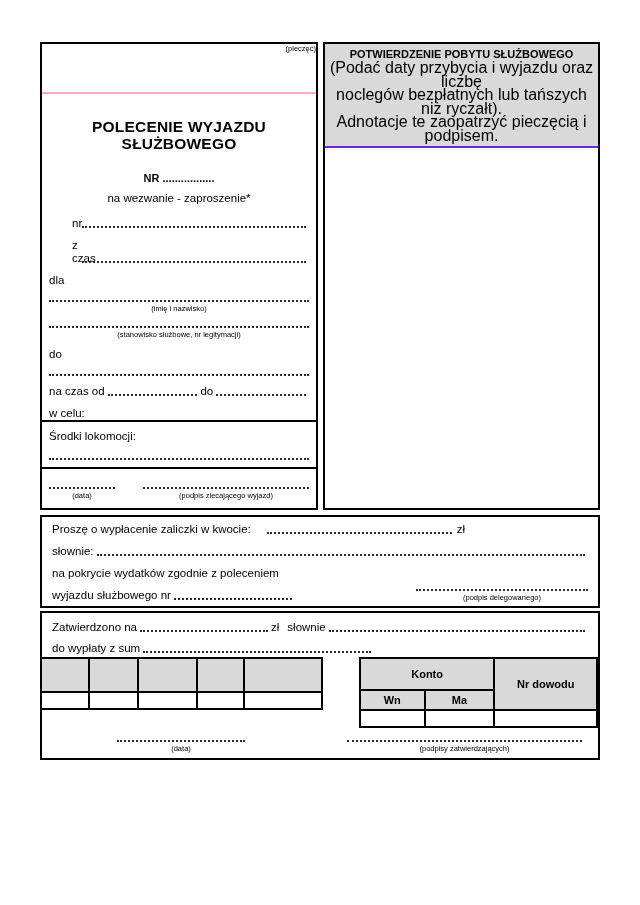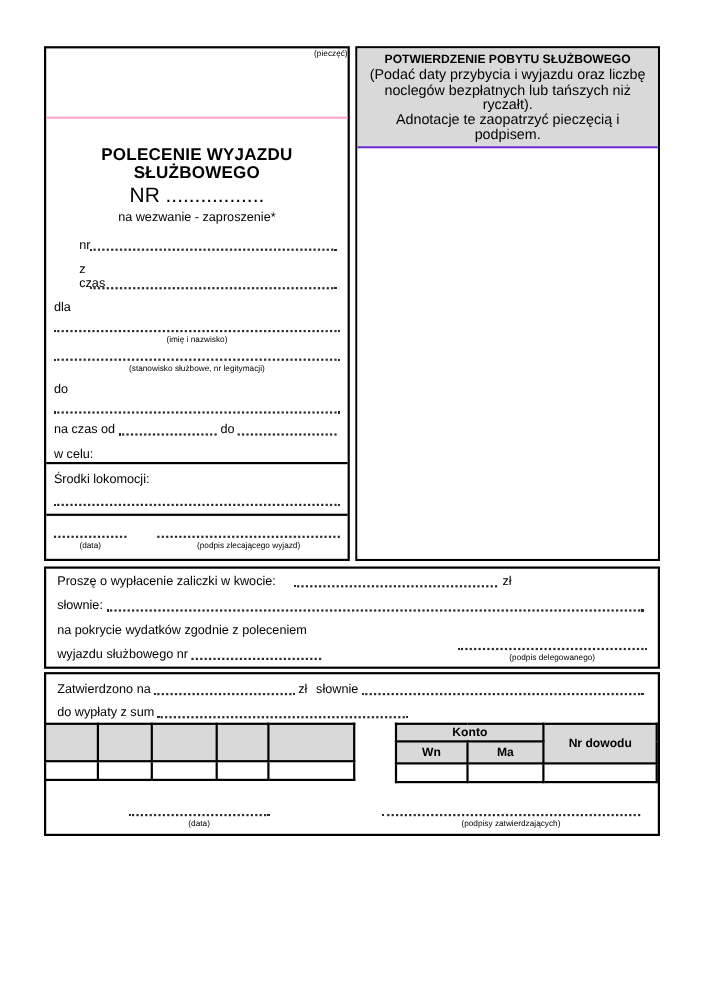--- a/index.html
+++ b/index.html
@@ -29,21 +29,21 @@
 
   
   .stamp-area {
     height:78px; border-bottom:2px solid #f9a8d4;
     display:flex; flex-direction:row; justify-content:flex-end; padding-bottom:1px;
   }
   .stamp-area .dotline { margin:0 14px 1px 14px; }
 
   .header-block { text-align:center; padding:4px 4px 0 4px; }
   .form-title { font-size:15.5px; line-height:17px; font-weight:bold; letter-spacing:.2px;margin-top:20px; }
-  .nr-line    { font-size:19px; line-height:15px; font-weight:normal; margin-top:5px; }
+  .nr-line    { font-size:11px; line-height:15px; font-weight:bold; margin-top:19px; }
   .subtitle   { font-size:11.5px; margin-top:6px; }
 
   .fields { padding:0 7px; margin-top:3px; }
   .frow { display:flex; align-items:flex-end; margin-top:9px; }
   .frow .lbl { flex:none; }
   .frow .lbl.w30 { width:30px;padding-left:23px; }
   .fields .dotline.full { margin-top:13px; }
   .fields .caption { margin-top:2px; }
 
   .grow { flex:1; }
@@ -58,21 +58,21 @@
   .sig-gap { width:28px; }
   .sig-right { flex:1; }
   .sig-row .caption { margin-top:2px; }
 
   
   .confirm-header {
     background:var(--header-gray,#d9d9d9);
     border-bottom:2px solid #6d28d9; text-align:center; padding:3px 4px 4px 4px;
   }
   .confirm-title { font-size:11px; line-height:14px; font-weight:bold; }
-  .confirm-line { font-size:13px; line-height:13.5px; }
+  .confirm-line { font-size:16px; line-height:13.5px; }
   .confirm-body { flex:1; background:#fff; }
 
   
   .advance {
     border:2px solid #000; margin-top:5px; height:93px;
     padding:6px 10px 3px 10px; font-size:11.5px; line-height:13px;
     display:flex; flex-direction:column;
   }
   .arow { display:flex; align-items:flex-end; margin-top:9px; }
   .arow:first-child { margin-top:0; }
@@ -94,21 +94,21 @@
   .dots.w228 { width:228px; }
 
   .tables { display:flex; align-items:flex-start; margin-top:2px; }
   table.acc { border-collapse:collapse; }
   table.acc th, table.acc td { border:2px solid #000; padding:0; }
   table.acc th { background:var(--header-gray,#d9d9d9); font-size:11px; font-weight:bold; }
   .left-table { margin-left:-2px; }
   .left-table th { height:34px; }
   .left-table td { height:17px; background:#fff; }
   .right-table { margin-left:36px; }
-  .right-table th.row1 { height:16px; }
+  .right-table th.row1 { height:32px; }
   .right-table th.row2 { height:20px; }
   .right-table td { height:17px; background:#fff; }
 
   .sig-row2 { position:absolute; left:0; right:0; bottom:5px; display:flex; align-items:flex-end; }
   .b1 { margin-left:75px; width:128px; }
   .b2 { margin-left:102px; width:235px; }
   .sig-row2 .caption { margin-top:2px; }
 </style>
 </head>
 <body>

